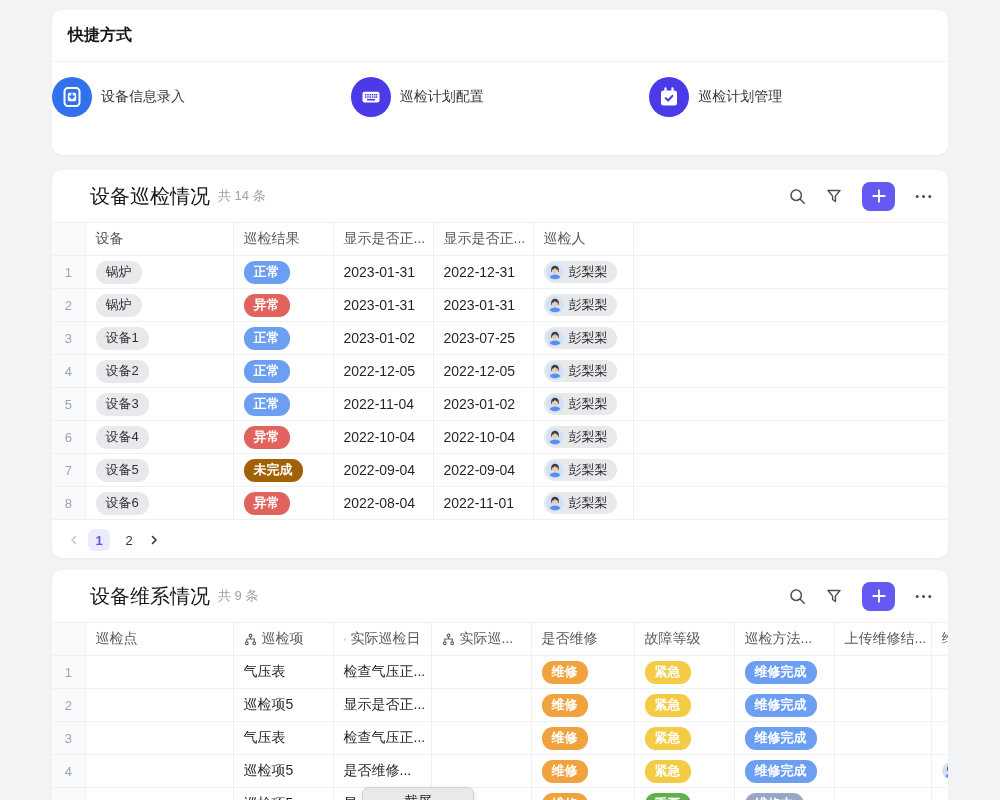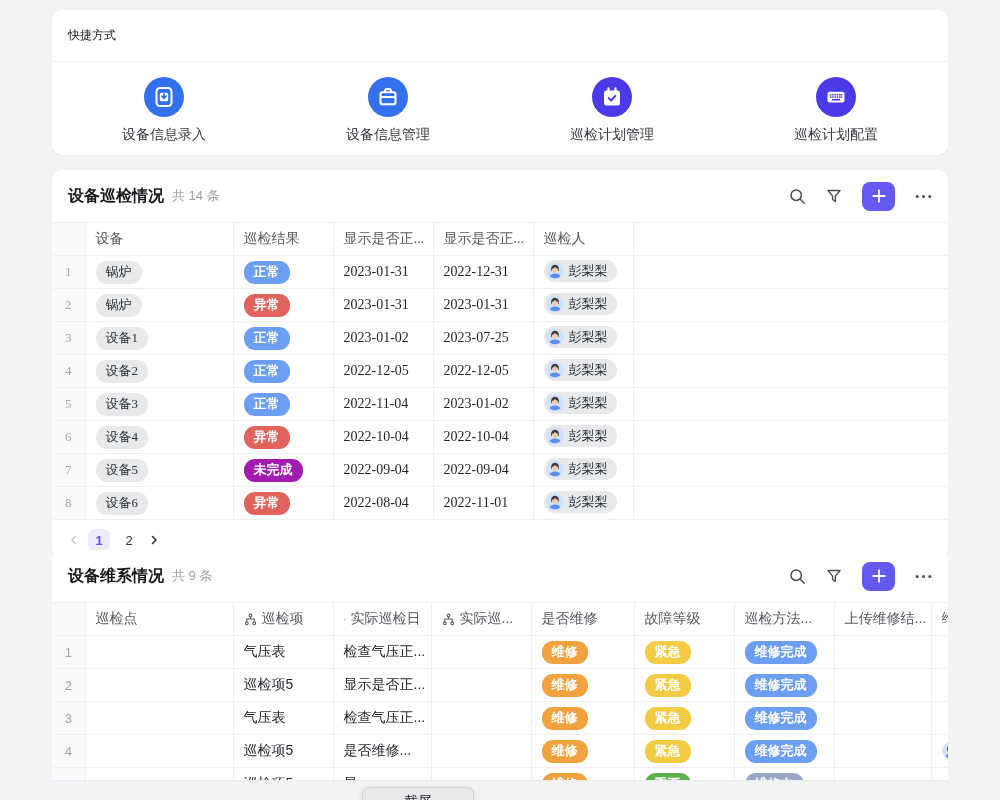--- a/index.html
+++ b/index.html
@@ -9,39 +9,39 @@
     color:#1F2329;
   }
   .card{
     position:absolute;left:52px;width:896px;background:#fff;
     border-radius:10px;box-shadow:0 1px 2px rgba(31,35,41,.04);
   }
   
   #shortcuts-card{top:10px;height:145px;}
   .shortcuts-title{
     height:51px;display:flex;align-items:center;padding:0 16px;
-    font-size:12px;font-weight:400;color:#17181C;border-bottom:1px solid #EFF0F2;
+    font-size:16px;font-weight:700;color:#17181C;border-bottom:1px solid #EFF0F2;
   }
   .shortcut-row{display:flex;padding-top:15px;}
-  .shortcut{flex:1;display:flex;flex-direction:column;align-items:center;gap:9px;cursor:pointer;justify-content:flex-end;}
+  .shortcut{flex:1;display:flex;align-items:center;gap:9px;cursor:pointer;}
   .shortcut-icon{width:40px;height:40px;border-radius:50%;display:flex;align-items:center;justify-content:center;}
   .shortcut-label{font-size:14px;color:#33373D;}
   
   .card-head{display:flex;align-items:center;height:52px;padding:0 16px;}
-  .card-title{font-size:16px;font-weight:700;color:#17181C;}
+  .card-title{font-size:20px;font-weight:400;color:#17181C;margin-left:22px;}
   .card-count{font-size:13px;color:#9DA1A8;margin-left:8px;}
   .head-actions{margin-left:auto;display:flex;align-items:center;gap:20px;}
   .head-icon{display:flex;align-items:center;justify-content:center;cursor:pointer;}
   .add-btn{
     width:33px;height:29px;border-radius:8px;background:#6459F0;
     display:flex;align-items:center;justify-content:center;cursor:pointer;
   }
   
   table{border-collapse:collapse;table-layout:fixed;font-size:14px;}
-  #inspection-table{width:896px;font-family:Liberation Serif, serif;}
+  #inspection-table{width:896px;}
   #maintenance-table{width:939px;}
   th,td{
     border:1px solid #EFF0F2;height:32px;padding:0 10px;text-align:left;
     font-weight:400;white-space:nowrap;overflow:hidden;
   }
   th{color:#54585F;font-size:14px;}
   th .th-inner{display:flex;align-items:center;gap:5px;}
   tr>*:first-child{border-left:none;}
   tr>*:last-child{border-right:none;}
   .num-col{background:#F9FAFB;color:#9FA4AB;text-align:center;padding:0;font-size:13px;}
@@ -61,21 +61,21 @@
   
   #inspection-card{top:170px;height:388px;overflow:hidden;}
   .pagination{display:flex;align-items:center;gap:8px;padding:9px 16px;}
   .page{
     min-width:22px;height:22px;border-radius:6px;display:inline-flex;
     align-items:center;justify-content:center;font-size:13px;color:#33373D;cursor:pointer;
   }
   .page.current{background:#ECEBFB;color:#6055EE;font-weight:700;}
   .pg-arrow{display:flex;align-items:center;cursor:pointer;}
   
-  #maintenance-card{top:550px;height:230px;overflow:hidden;border-radius:10px 10px 0 0;}
+  #maintenance-card{top:570px;height:230px;overflow:hidden;border-radius:10px 10px 0 0;}
   
   #screenshot-tooltip{
     position:absolute;left:362px;top:787px;min-width:86px;z-index:9;
     background:#E9E9EB;border:1px solid #D2D2D5;border-radius:7px;
     padding:5px 12px;font-size:14px;color:#1D2025;text-align:center;
     box-shadow:0 2px 6px rgba(0,0,0,.12);
   }
 </style>
 </head>
 <body>
@@ -88,41 +88,20 @@
       <span class="shortcut-icon" style="background: rgb(51, 112, 235);">
         <svg width="24" height="24" viewBox="0 0 24 24" fill="none">
           <rect x="4.5" y="3" width="15" height="18" rx="3.5" stroke="#fff" stroke-width="2"></rect>
           <rect x="7.8" y="7.8" width="8.4" height="8.4" rx="1.6" fill="#fff"></rect>
           <path class="cut" d="M12 8.9v4.2M9.9 11.2l2.1 2.1 2.1-2.1" stroke="#3370EB" stroke-width="1.7" stroke-linecap="round" stroke-linejoin="round" fill="none"></path>
         </svg>
       </span>
       <span class="shortcut-label">设备信息录入</span>
     </div>
 
-    <div class="shortcut">
-      <span class="shortcut-icon" style="background: rgb(51, 112, 235);">
-        <svg width="24" height="24" viewBox="0 0 24 24" fill="none">
-          <path d="M9 7.3V6a2 2 0 0 1 2-2h2a2 2 0 0 1 2 2v1.3" stroke="#fff" stroke-width="2" fill="none"></path>
-          <rect x="4.5" y="7.3" width="15" height="12" rx="2" stroke="#fff" stroke-width="2" fill="none"></rect>
-          <path d="M4.5 12h15" stroke="#fff" stroke-width="2"></path>
-        </svg>
-      </span>
-      <span class="shortcut-label">设备信息管理</span>
-    </div>
-
-    <div class="shortcut">
-      <span class="shortcut-icon" style="background: rgb(74, 58, 232);">
-        <svg width="24" height="24" viewBox="0 0 24 24" fill="none">
-          <rect x="4" y="5.5" width="16" height="15" rx="2.5" fill="#fff"></rect>
-          <path d="M8.5 3.3v3.2M15.5 3.3v3.2" stroke="#fff" stroke-width="2.2" stroke-linecap="round"></path>
-          <path class="cut" d="M8.7 13.1l2.4 2.4 4.3-4.6" stroke="#4A3AE8" stroke-width="2" stroke-linecap="round" stroke-linejoin="round" fill="none"></path>
-        </svg>
-      </span>
-      <span class="shortcut-label">巡检计划管理</span>
-    </div>
 
     <div class="shortcut">
       <span class="shortcut-icon" style="background: rgb(74, 58, 232);">
         <svg width="24" height="24" viewBox="0 0 24 24" fill="none">
           <rect x="3.5" y="6.8" width="17" height="10.8" rx="2" fill="#fff"></rect>
           <g class="cut" fill="#4A3AE8">
             <rect x="5.9" y="9" width="1.5" height="1.5"></rect>
               <rect x="8.2" y="9" width="1.5" height="1.5"></rect>
             <rect x="10.5" y="9" width="1.5" height="1.5"></rect>
               <rect x="12.8" y="9" width="1.5" height="1.5"></rect>
@@ -132,20 +111,31 @@
               <rect x="8.2" y="11.3" width="1.5" height="1.5"></rect>
             <rect x="10.5" y="11.3" width="1.5" height="1.5"></rect>
               <rect x="12.8" y="11.3" width="1.5" height="1.5"></rect>
             <rect x="15.1" y="11.3" width="1.5" height="1.5"></rect>
               <rect x="17" y="11.3" width="1.2" height="1.5"></rect>
             <rect x="8" y="13.9" width="8" height="1.6"></rect>
           </g>
         </svg>
       </span>
       <span class="shortcut-label">巡检计划配置</span>
+    </div>
+
+    <div class="shortcut">
+      <span class="shortcut-icon" style="background: rgb(74, 58, 232);">
+        <svg width="24" height="24" viewBox="0 0 24 24" fill="none">
+          <rect x="4" y="5.5" width="16" height="15" rx="2.5" fill="#fff"></rect>
+          <path d="M8.5 3.3v3.2M15.5 3.3v3.2" stroke="#fff" stroke-width="2.2" stroke-linecap="round"></path>
+          <path class="cut" d="M8.7 13.1l2.4 2.4 4.3-4.6" stroke="#4A3AE8" stroke-width="2" stroke-linecap="round" stroke-linejoin="round" fill="none"></path>
+        </svg>
+      </span>
+      <span class="shortcut-label">巡检计划管理</span>
     </div>
 
   </div>
 </div>
 
 <div class="card" id="inspection-card">
   <div class="card-head">
     <span class="card-title">设备巡检情况</span>
     <span class="card-count">共 14 条</span>
     <span class="head-actions">
@@ -307,21 +297,21 @@
           <path d="M10 3c-2.7 0-4.3 2-4.3 4.4 0 1.2.3 2.2.5 2.8l.5-.2.2-2.5c1.1-.3 2.3-1 3.1-2 .8 1 2 1.7 3.1 2l.2 2.5.5.2c.2-.6.5-1.6.5-2.8C14.3 5 12.7 3 10 3z" fill="#463A3E"></path>
         </svg>
         <span>彭梨梨</span>
       </span>
     </td>
     <td></td>
   </tr>
         <tr>
     <td class="num-col">7</td>
     <td><span class="pill-gray">设备5</span></td>
-    <td><span class="badge" style="background: #a21caf;">未完成</span></td>
+    <td><span class="badge" style="background: #a16207;">未完成</span></td>
     <td>2022-09-04</td>
     <td>2022-09-04</td>
     <td>
       <span class="person-pill">
         <svg class="avatar" viewBox="0 0 20 20">
           <circle cx="10" cy="10" r="10" fill="#CFE2F8"></circle>
           <path d="M10 18c2.3 0 4.4-.8 5.9-2.2-.7-2-3-3-5.9-3s-5.2 1-5.9 3C5.6 17.2 7.7 18 10 18z" fill="#5A8DEE"></path>
           <ellipse cx="10" cy="8.8" rx="2.7" ry="3.1" fill="#F4CBA4"></ellipse>
           <path d="M10 3c-2.7 0-4.3 2-4.3 4.4 0 1.2.3 2.2.5 2.8l.5-.2.2-2.5c1.1-.3 2.3-1 3.1-2 .8 1 2 1.7 3.1 2l.2 2.5.5.2c.2-.6.5-1.6.5-2.8C14.3 5 12.7 3 10 3z" fill="#463A3E"></path>
         </svg>

